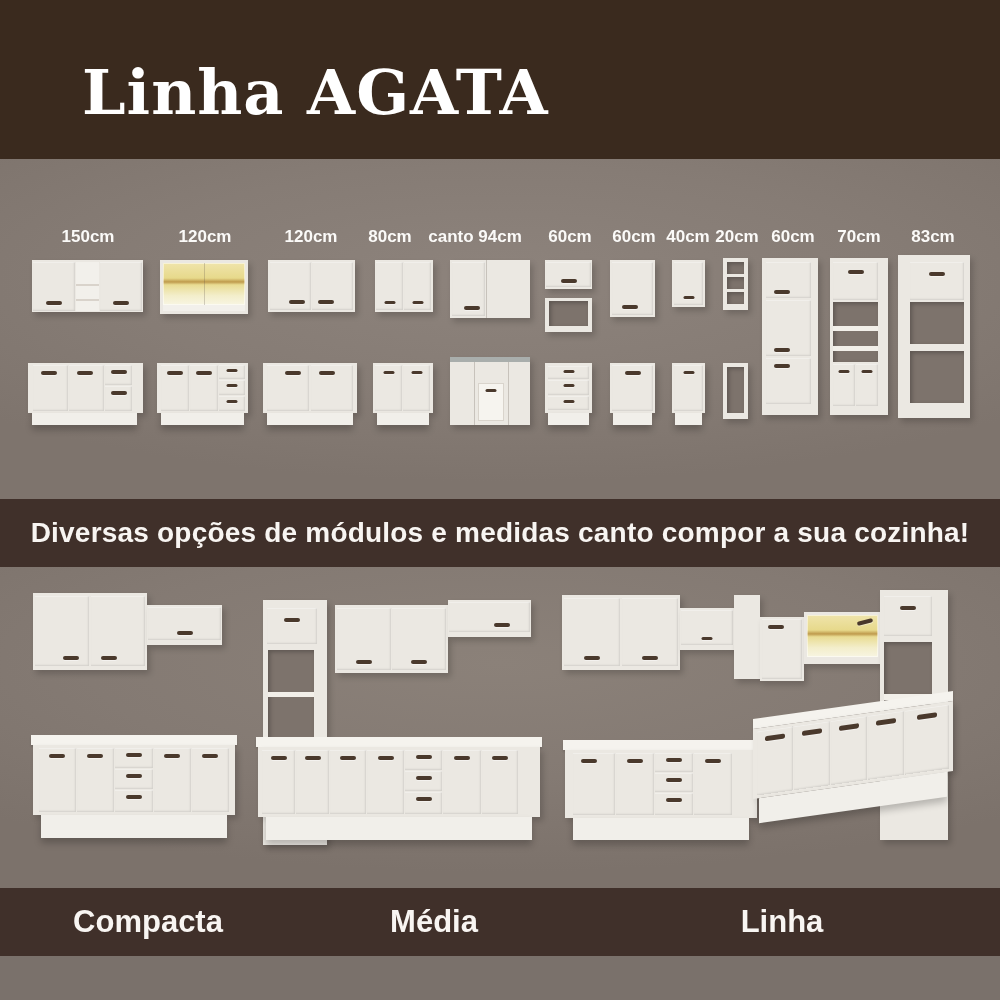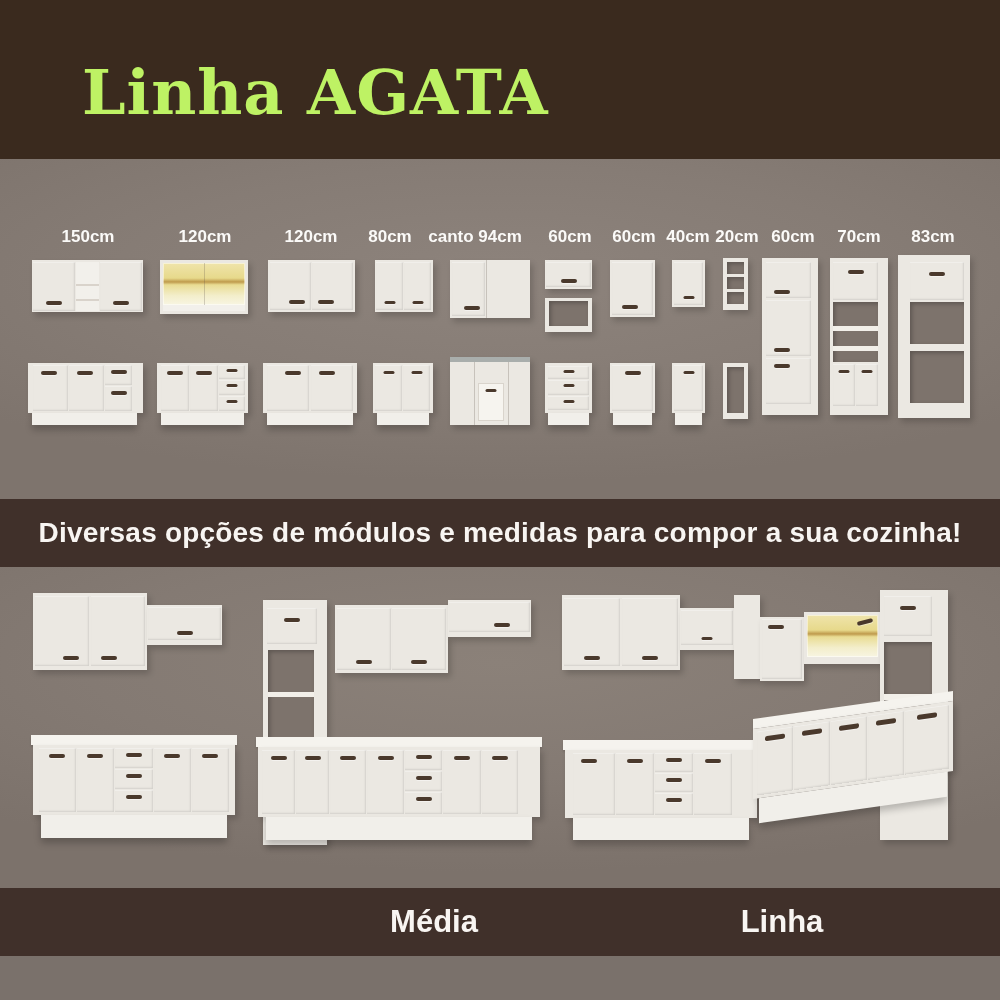--- a/index.html
+++ b/index.html
@@ -2,21 +2,21 @@
 <html><head>
 <meta charset="utf-8">
 <style>
   html,body{margin:0;padding:0;background:#555;}
   .page{position:relative;width:1000px;height:1000px;overflow:hidden;
         font-family:"Liberation Sans",sans-serif;-webkit-font-smoothing:antialiased;}
 
   
   .header{position:absolute;left:0;top:0;width:1000px;height:159px;background:#3a2a1e;}
   .eyebrow{position:absolute;left:84px;top:22px;font-size:31px;font-weight:400;color:#f7f5f2;}
-  .title{position:absolute;left:82px;top:56px;font-size:62px;font-weight:700;color:#bef264;
+  .title{position:absolute;left:82px;top:56px;font-size:62px;font-weight:700;color:#ffffff;
          font-family:"DejaVu Serif","Liberation Serif",serif;letter-spacing:1px;}
 
   .modules{position:absolute;left:0;top:159px;width:1000px;height:340px;
            background:radial-gradient(ellipse 70% 60% at 50% 35%,#8d837c 0%,#867c75 55%,#7e746d 100%);}
   .size-label{position:absolute;top:68px;transform:translateX(-50%);font-size:17px;font-weight:700;
               color:#fbfaf8;white-space:nowrap;text-align:center;}
 
   .banner{position:absolute;left:0;top:499px;width:1000px;height:68px;background:#40302a;
           display:flex;align-items:center;justify-content:center;}
   .banner-text{color:#f8f5f2;font-size:28px;font-weight:700;letter-spacing:.2px;}
@@ -263,21 +263,21 @@
     <div class="tall" style="left:898px;top:96px;width:72px;height:163px">
       <div class="d" style="left:12px;top:7px;width:54px;height:38px">
           <span class="h hc" style="top:10px"></span>
         </div>
       <div class="open" style="left:12px;top:47px;width:54px;height:42px"></div>
       <div class="open" style="left:12px;top:96px;width:54px;height:52px"></div>
     </div>
   </div>
 
   <div class="banner">
-    <span class="banner-text">Diversas opções de módulos e medidas para compor a sua cozinha!</span>
+    <span class="banner-text">Diversas opções de módulos e medidas canto compor a sua cozinha!</span>
   </div>
 
   <div class="kitchens">
 
     <div class="grp">
       <div class="wc" style="left:33px;top:26px;width:114px;height:77px">
         <div class="d" style="left:2px;top:3px;width:54px;height:70px">
             <span class="h hb" style="right:10px"></span>
           </div>
         <div class="d" style="left:58px;top:3px;width:54px;height:70px">
@@ -449,18 +449,19 @@
           <div class="d" style="left:152px;top:3px;width:44px;height:64px">
               <span class="h ht hc" style="height:5px;width:20px"></span>
             </div>
         </div>
         <div class="plinth" style="left:6px;top:80px;width:188px;height:25px"></div>
       </div>
     </div>
   </div>
 
   <div class="footer-band">
+    <span class="kitchen-label" style="left:148px">Compacta</span>
     <span class="kitchen-label" style="left:434px">Média</span>
     <span class="kitchen-label" style="left:782px">Linha</span>
   </div>
   <div class="footer-strip"></div>
 
 </div>
 
 </body></html>

